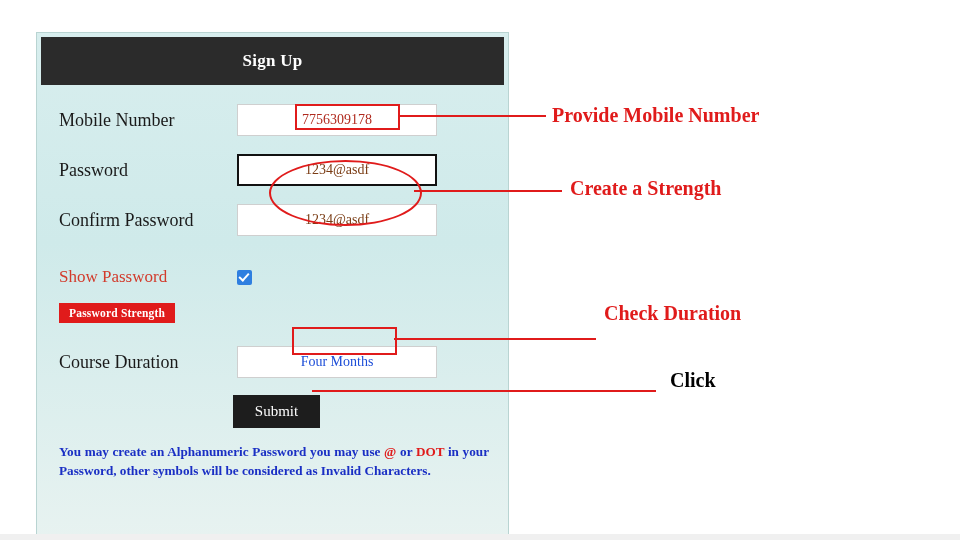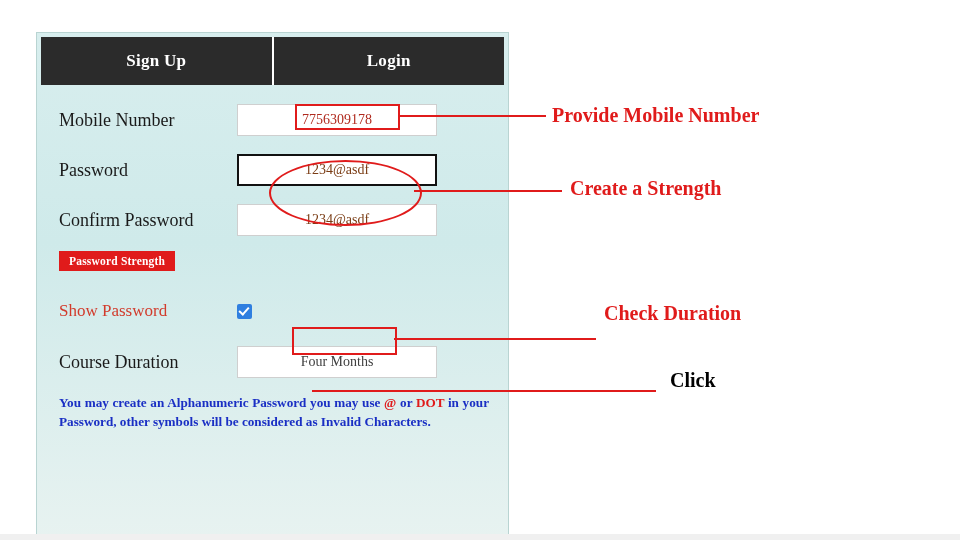--- a/index.html
+++ b/index.html
@@ -74,21 +74,21 @@
     justify-content: center;
     font-size: 14px;
     color: #8a4b1e;
     font-family: "Liberation Serif", serif;
   }
   .field-input.focused {
     border: 2px solid #111111;
   }
   .val-mobile { color: #b02a1e; }
   .val-pass  { color: #7a3c14; }
-  .val-course{ color: #404040; }
+  .val-course{ color: #1d4ed8; }
 
   .gap-sm { margin-top: 22px; }
   .gap-md { margin-top: 16px; }
 
   
   #show-password-row {
     display: flex;
     align-items: center;
     margin: 28px 0 0 22px;
     height: 24px;
@@ -196,23 +196,20 @@
 </style>
 </head>
 <body>
 
 <div id="form-card">
 
   <div id="tab-bar">
     <div class="tab">
       <span>Sign Up</span>
     </div>
-    <div class="tab">
-      <span>Login</span>
-    </div>
   </div>
 
   <div id="rows">
 
     <div class="field-row">
       <div class="field-label">Mobile Number</div>
       <div class="field-input" placeholder="Mobile Number">
         <span class="val-mobile">7756309178</span>
       </div>
     </div>
@@ -224,34 +221,37 @@
       </div>
     </div>
 
     <div class="field-row gap-md">
       <div class="field-label">Confirm Password</div>
       <div class="field-input" placeholder="Confirm Password">
         <span class="val-pass">1234@asdf</span>
       </div>
     </div>
 
-    <div id="password-strength-badge">Password Strength</div>
-
     <div id="show-password-row">
       <div id="show-password-label">Show Password</div>
       <div id="show-password-checkbox"></div>
     </div>
+
+    <div id="password-strength-badge">Password Strength</div>
 
     <div class="field-row gap-sm">
       <div class="field-label">Course Duration</div>
       <div class="field-input" placeholder="Course Duration">
         <span class="val-course">Four Months</span>
       </div>
     </div>
 
+    <div id="submit-row">
+      <button id="submit-button">Submit</button>
+    </div>
 
     <div id="note">You may create an Alphanumeric Password you may use <span class="em-at">@</span> or <span class="em-dot">DOT</span> in your Password, other symbols will be considered as Invalid Characters.</div>
 
   </div>
 </div>
 
 <div class="anno-rect" style="left:295px; top:104px; width:101px; height:22px;"></div>
 <div class="anno-line" style="left:398px; top:115px; width:148px;"></div>
 <div class="anno-text" style="left:552px; top:104px;">Provide Mobile Number</div>
 

